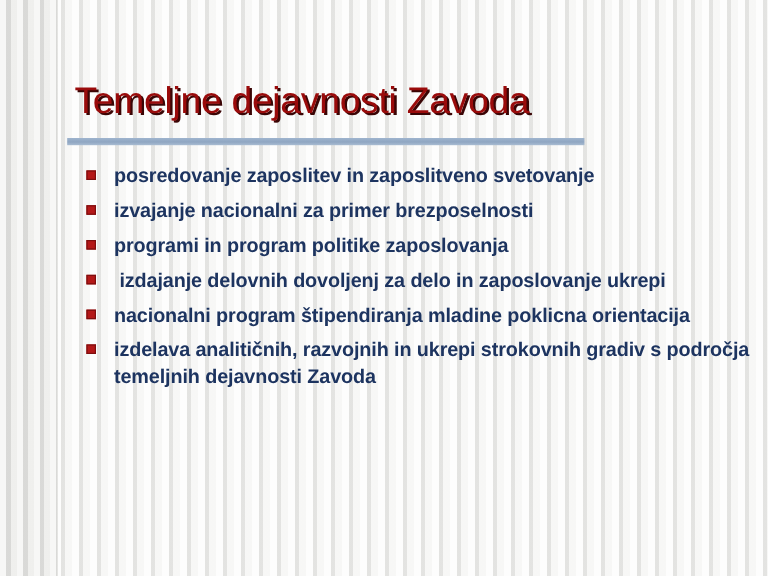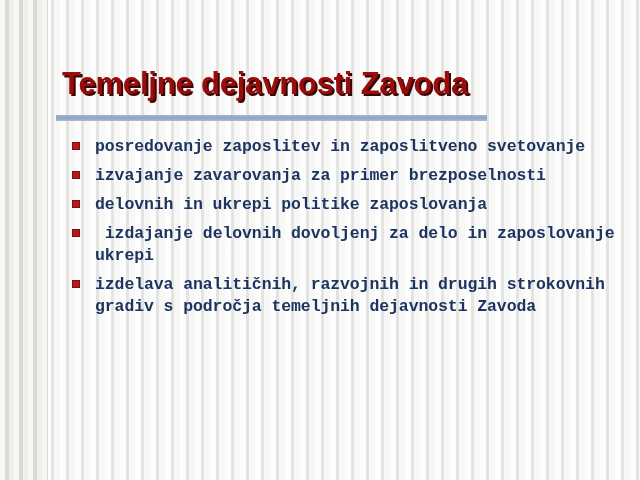--- a/index.html
+++ b/index.html
@@ -56,21 +56,21 @@
     top: 0;
     width: 640px;
     height: 480px;
   }
 
   #title {
     position: absolute;
     left: 62px;
     top: 66px;
     font-size: 31px;
-    font-weight: bold;
+    font-weight: normal;
     letter-spacing: -0.2px;
     color: #9a0b0b;
     text-shadow: 2px 2px 0 #3a0505;
     white-space: nowrap;
   }
 
   #title-rule {
     position: absolute;
     left: 56px;
     top: 115px;
@@ -80,21 +80,20 @@
   }
 
   #bullet-list {
     position: absolute;
     left: 62px;
     top: 136px;
     width: 576px;
     list-style: none;
     margin: 0;
     padding: 0;
-    font-family: Liberation Mono, monospace;
   }
 
   .bullet-item {
     position: relative;
     padding-left: 33px;
     margin-bottom: 7px;
     color: #1d3460;
     font-size: 16.5px;
     font-weight: bold;
     line-height: 22px;
@@ -132,36 +131,40 @@
 
     <ul id="bullet-list">
 
       <li class="bullet-item">
         <span class="bullet-marker"></span>
         <span class="bullet-text">posredovanje zaposlitev in zaposlitveno svetovanje</span>
       </li>
 
       <li class="bullet-item">
         <span class="bullet-marker"></span>
-        <span class="bullet-text">izvajanje zavarovanja za primer brezposelnosti</span>
+        <span class="bullet-text">izvajanje nacionalni za primer brezposelnosti</span>
       </li>
 
       <li class="bullet-item">
         <span class="bullet-marker"></span>
-        <span class="bullet-text">delovnih in ukrepi politike zaposlovanja</span>
+        <span class="bullet-text">programi in program politike zaposlovanja</span>
       </li>
 
       <li class="bullet-item">
         <span class="bullet-marker"></span>
         <span class="bullet-text"> izdajanje delovnih dovoljenj za delo in zaposlovanje ukrepi</span>
       </li>
 
+      <li class="bullet-item">
+        <span class="bullet-marker"></span>
+        <span class="bullet-text">nacionalni program štipendiranja mladine poklicna orientacija</span>
+      </li>
 
       <li class="bullet-item">
         <span class="bullet-marker"></span>
-        <span class="bullet-text">izdelava analitičnih, razvojnih in drugih strokovnih gradiv s področja temeljnih dejavnosti Zavoda</span>
+        <span class="bullet-text">izdelava analitičnih, razvojnih in ukrepi strokovnih gradiv s področja temeljnih dejavnosti Zavoda</span>
       </li>
 
 
     </ul>
 
   </div>
 </div>
 
 </body></html>

